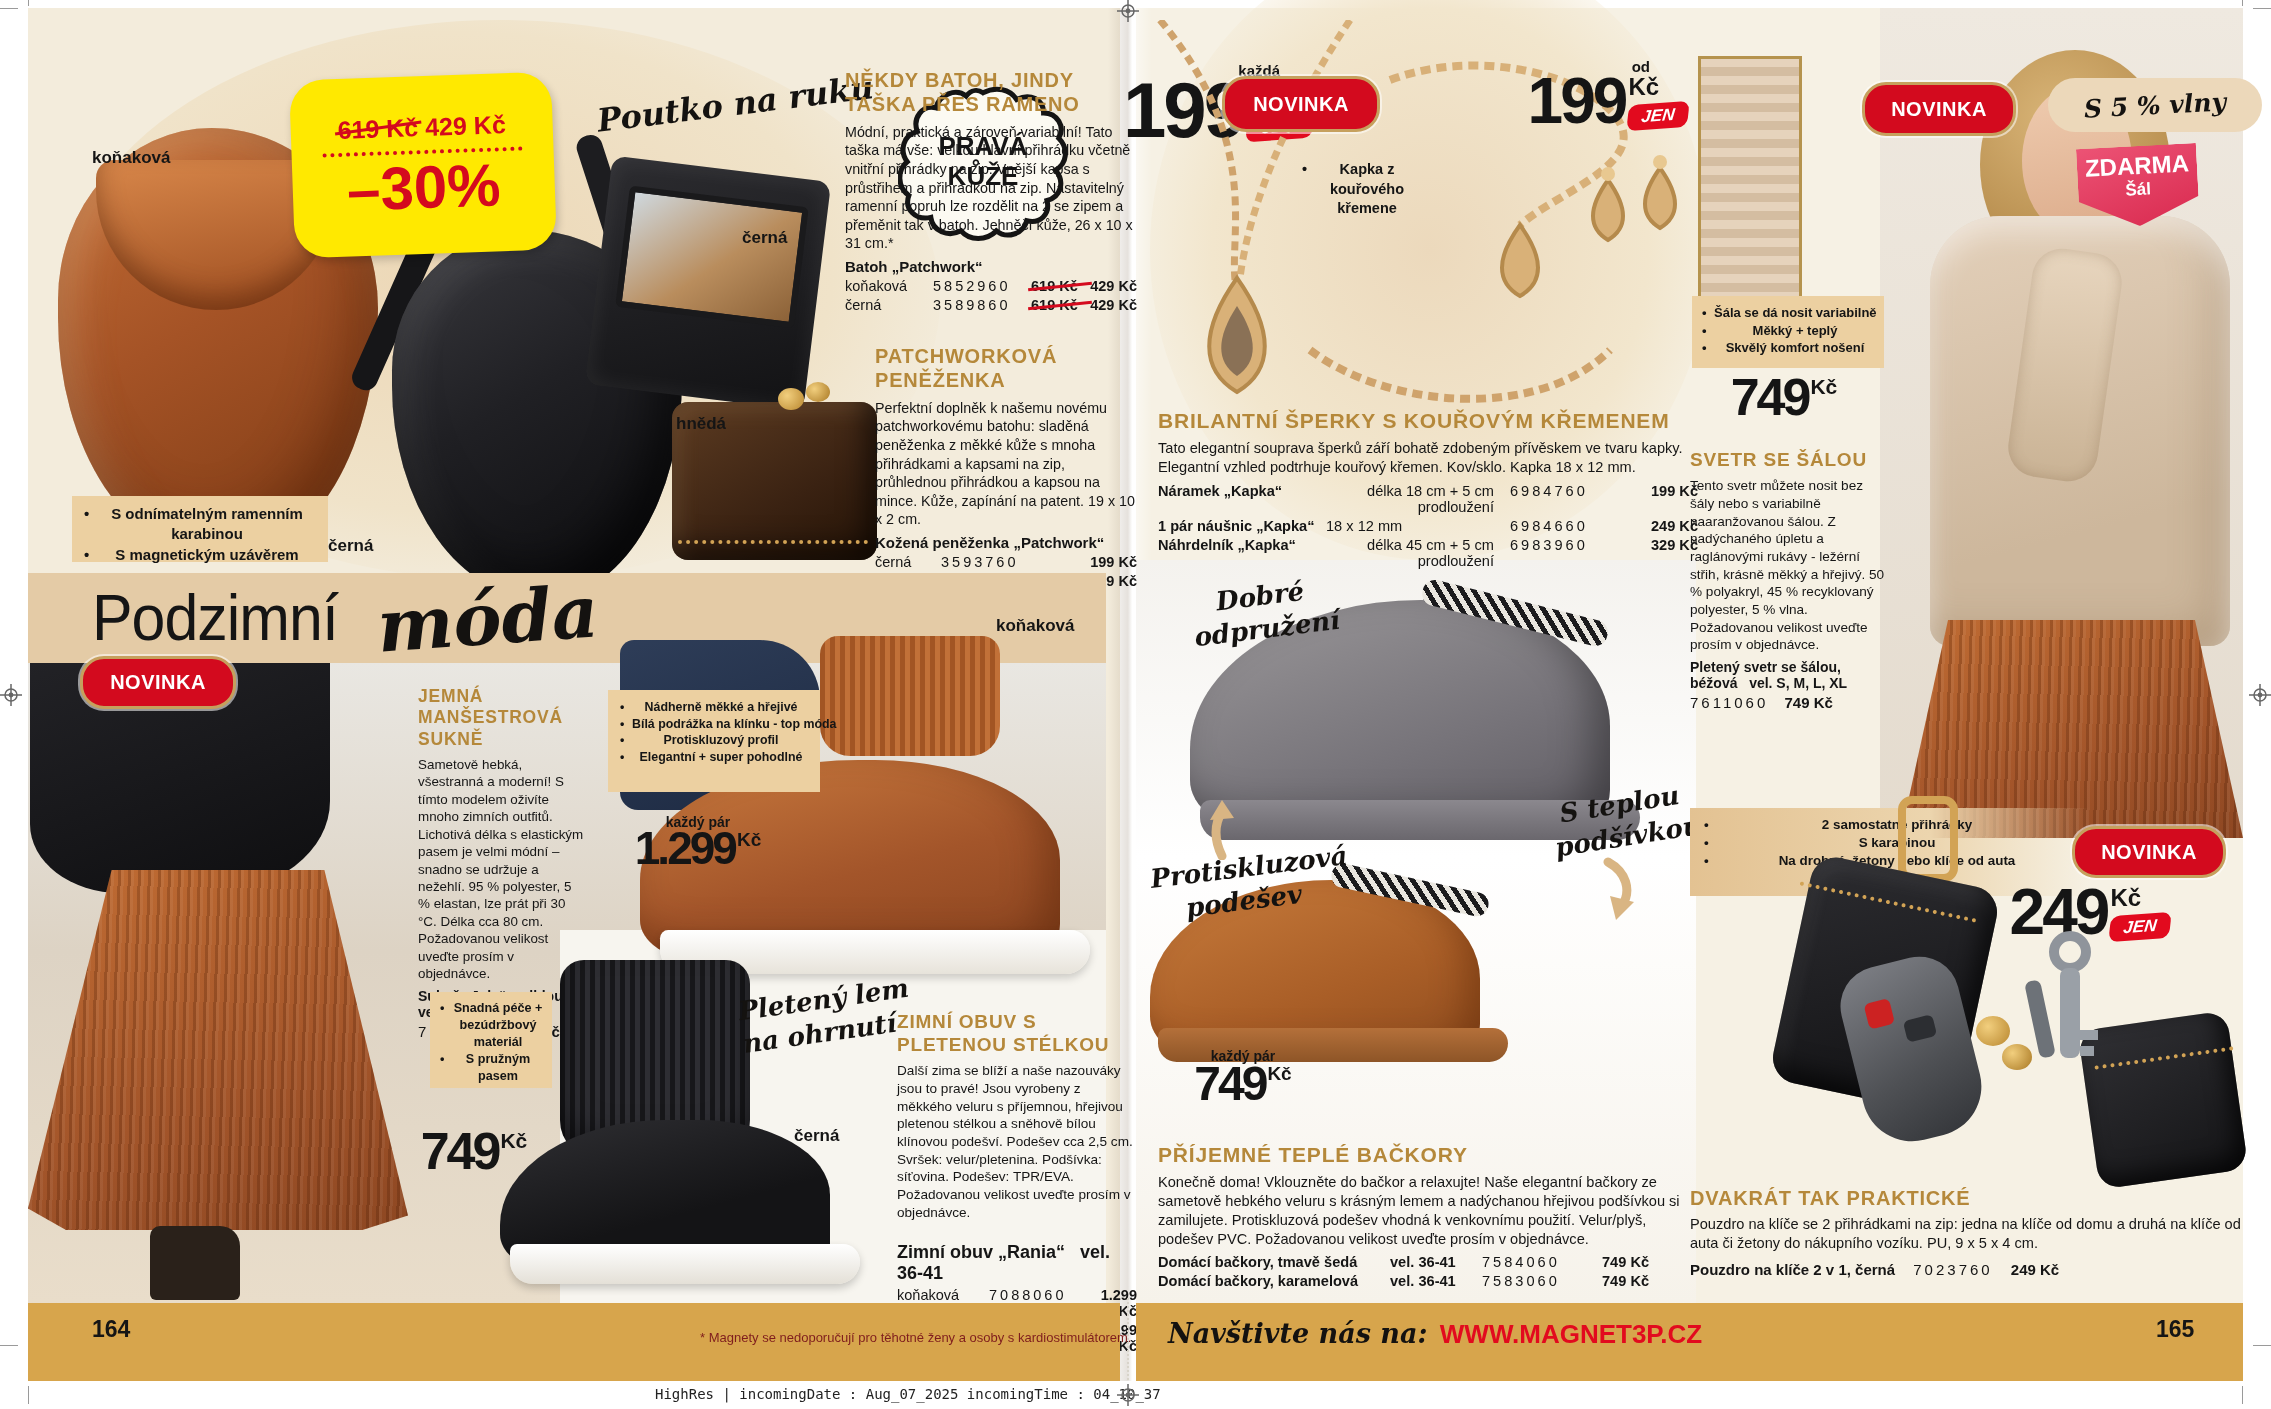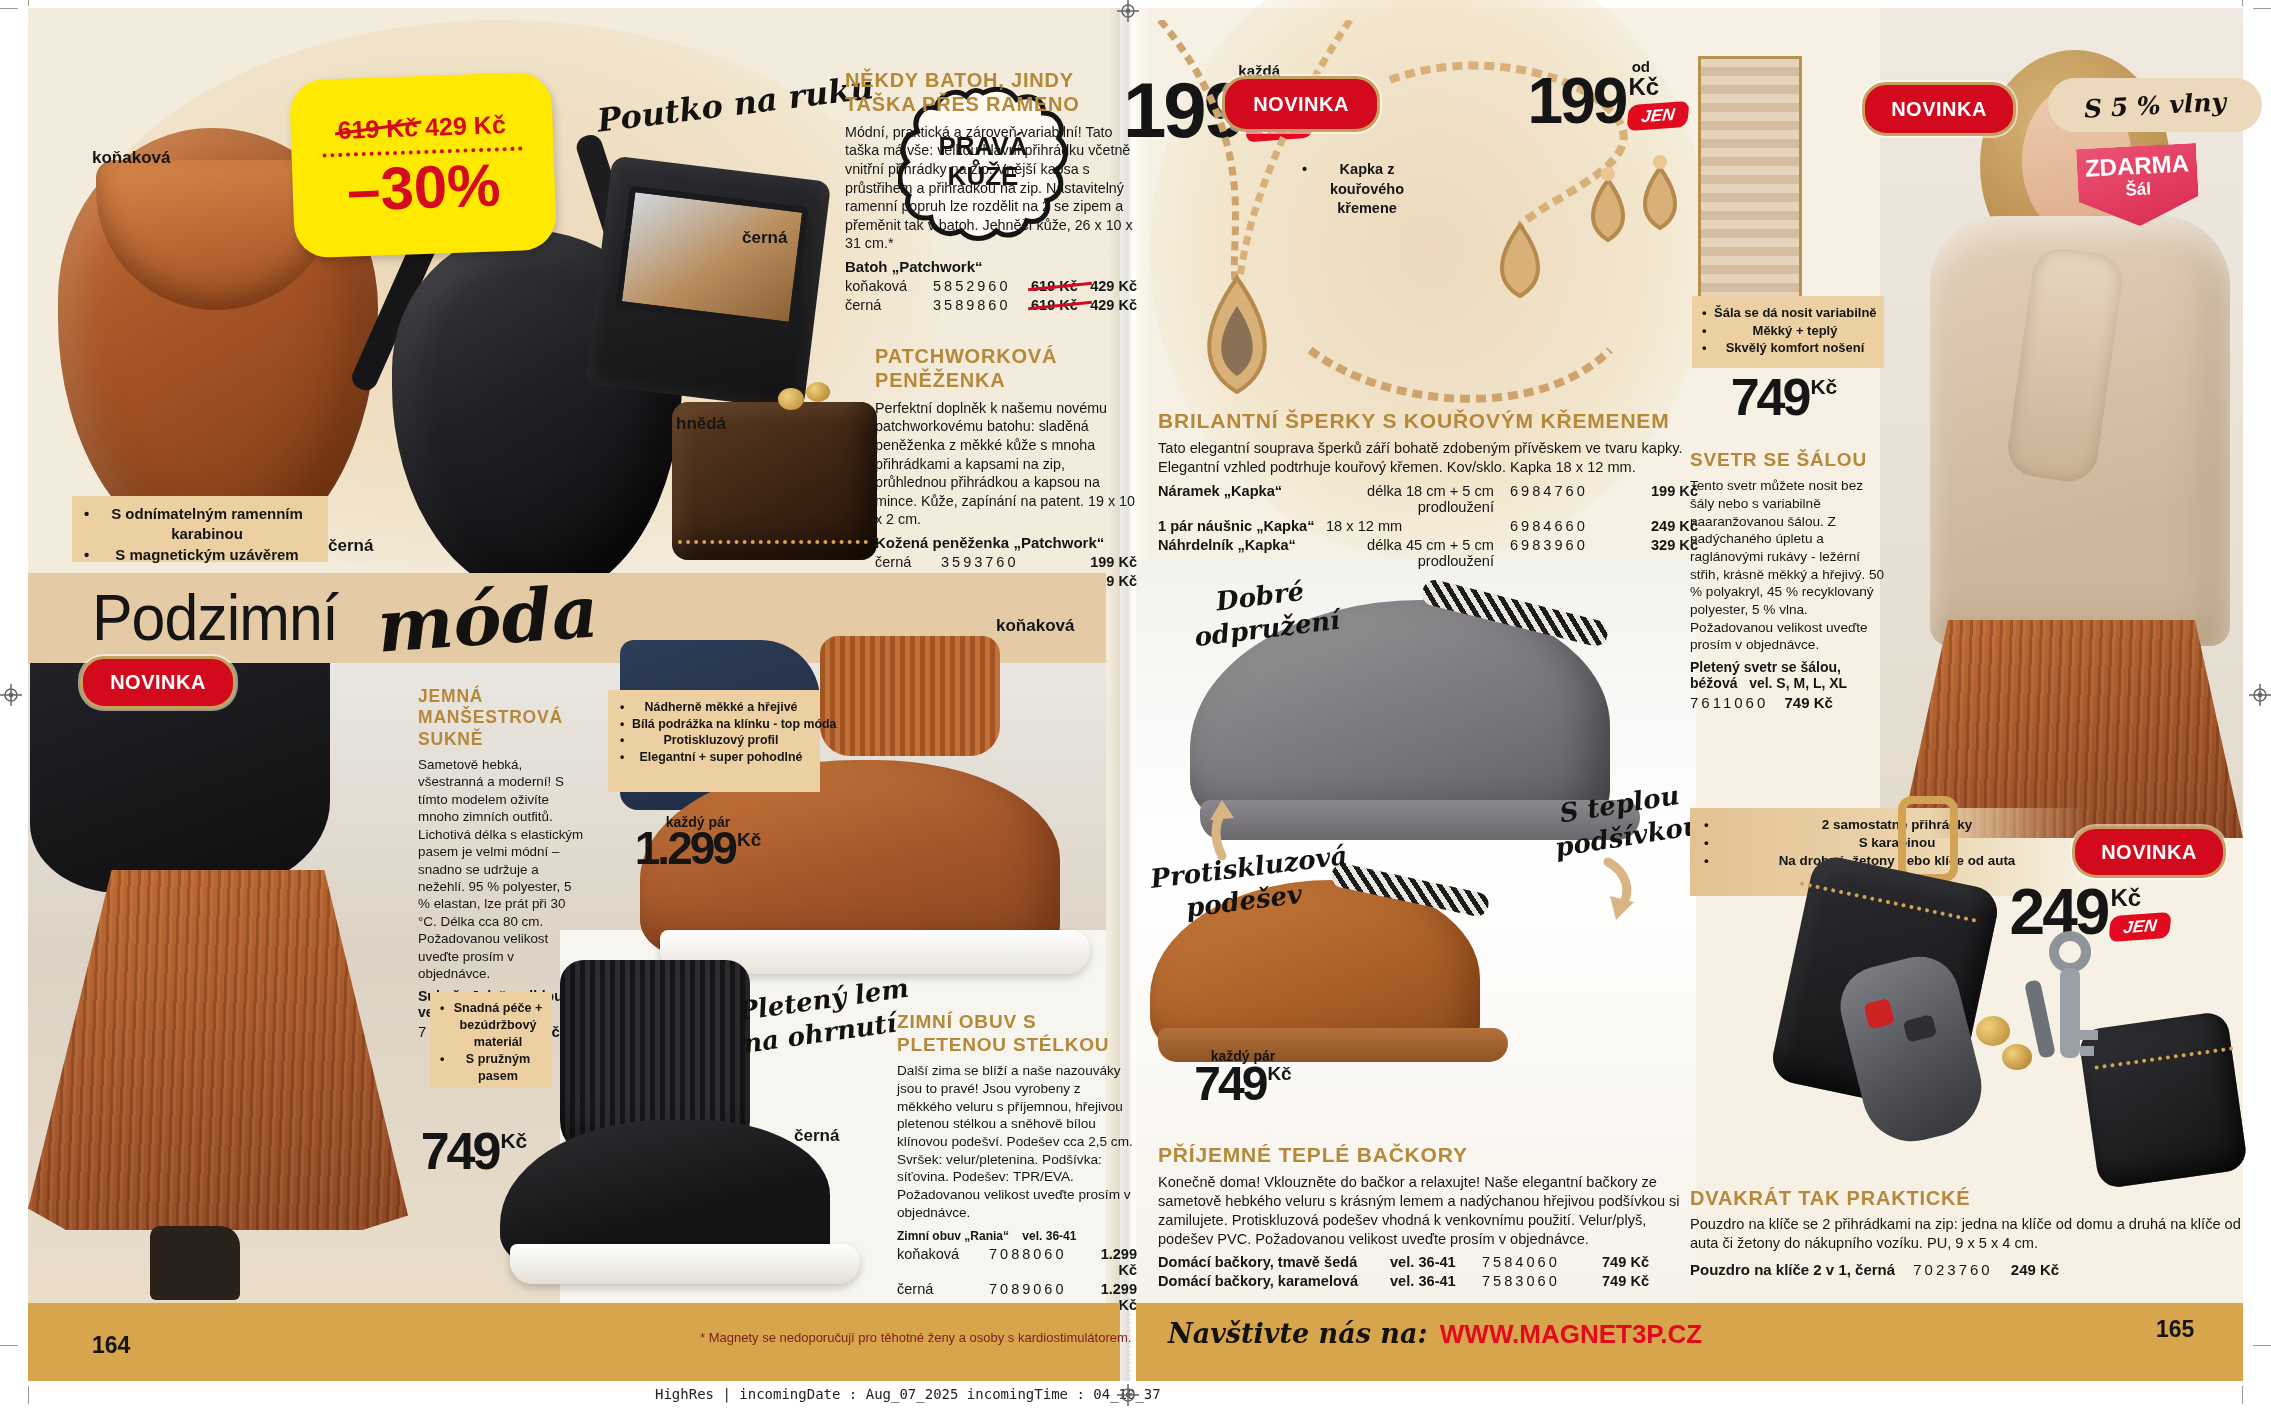--- a/index.html
+++ b/index.html
@@ -213,21 +213,21 @@
   <div class="abs knit-dark" style="left:560px;top:960px;width:190px;height:200px;border-radius:24px 24px 40px 40px;box-shadow:inset 0 -20px 30px rgba(0,0,0,.5);"></div>
   <div class="abs" style="left:500px;top:1120px;width:330px;height:150px;background:linear-gradient(165deg,#2f2f33,#141416 60%);border-radius:50% 40% 30px 50px/70% 50% 26px 36px;"></div>
   <div class="abs" style="left:510px;top:1244px;width:350px;height:40px;background:linear-gradient(180deg,#ffffff,#e4e0d7);border-radius:8px 20px 26px 26px;box-shadow:0 4px 8px rgba(0,0,0,.2);"></div>
   <div class="abs script" style="left:740px;top:982px;width:190px;font-size:26px;line-height:1.25;transform:rotate(-8deg);white-space:pre-line;">Pletený lem
 na ohrnutí</div>
   <div class="abs label" style="left:794px;top:1126px;">černá</div>
 
   <div class="abs" style="left:897px;top:1010px;width:240px;">
     <div class="gold-h" style="font-size:19px;">ZIMNÍ OBUV S PLETENOU STÉLKOU</div>
     <div class="body-t" style="font-size:13.6px;margin-top:6px;">Další zima se blíží a naše nazouváky jsou to pravé! Jsou vyrobeny z měkkého veluru s příjemnou, hřejivou pletenou stélkou a sněhově bílou klínovou podešví. Podešev cca 2,5 cm. Svršek: velur/pletenina. Podšívka: síťovina. Podešev: TPR/EVA. Požadovanou velikost uveďte prosím v objednávce.</div>
-    <div style="font-size:12px;margin-top:8px;">
+    <div style="font-size:18px;margin-top:21px;">
       <span class="b">Zimní obuv „Rania“</span>
       <span class="b" style="margin-left:10px;">vel. 36-41</span>
     </div>
     <div class="row" style="grid-template-columns:92px 110px 1fr;font-size:14.5px;">
       <span>koňaková</span>
       <span class="code">7088060</span>
       <span class="b" style="text-align:right;">1.299 Kč</span>
     </div>
     <div class="row" style="grid-template-columns:92px 110px 1fr;font-size:14.5px;">
       <span>černá</span>
@@ -433,21 +433,21 @@
       <span class="b">Pouzdro na klíče 2 v 1, černá</span>
       <span class="code" style="margin-left:14px;">7023760</span>
       <span class="b" style="margin-left:14px;">249 Kč</span>
     </div>
   </div>
 
   <div class="abs" style="left:28px;top:1303px;width:1092px;height:78px;background:#d7a54c;"></div>
   <div class="abs" style="left:1136px;top:1303px;width:1107px;height:78px;background:#d7a54c;"></div>
   <div class="abs" style="left:1127px;top:1298px;width:0;height:86px;border-left:2px dotted #d8d4ca;"></div>
 
-  <div class="abs b" style="left:92px;top:1316px;font-size:23px;margin-top:16px;">164</div>
+  <div class="abs b" style="left:92px;top:1316px;font-size:23px;">164</div>
   <div class="abs b" style="left:2156px;top:1316px;font-size:23px;">165</div>
   <div class="abs" style="left:700px;top:1330px;width:460px;font-size:13px;color:#7f1d1d;">* Magnety se nedoporučují pro těhotné ženy a osoby s kardiostimulátorem.</div>
   <div class="abs" style="left:1168px;top:1318px;width:470px;white-space:nowrap;">
     <span class="script" style="font-size:27px;">Navštivte nás na:</span>
     <span class="b" style="font-size:26px;color:#e20a1e;margin-left:8px;">WWW.MAGNET3P.CZ</span>
   </div>
 
   <div class="abs" style="left:0;top:1381px;width:2271px;height:28px;background:#ffffff;"></div>
   <div class="abs mono" style="left:655px;top:1386px;font-size:14px;color:#222;">HighRes | incomingDate : Aug_07_2025 incomingTime : 04_10_37</div>
 

